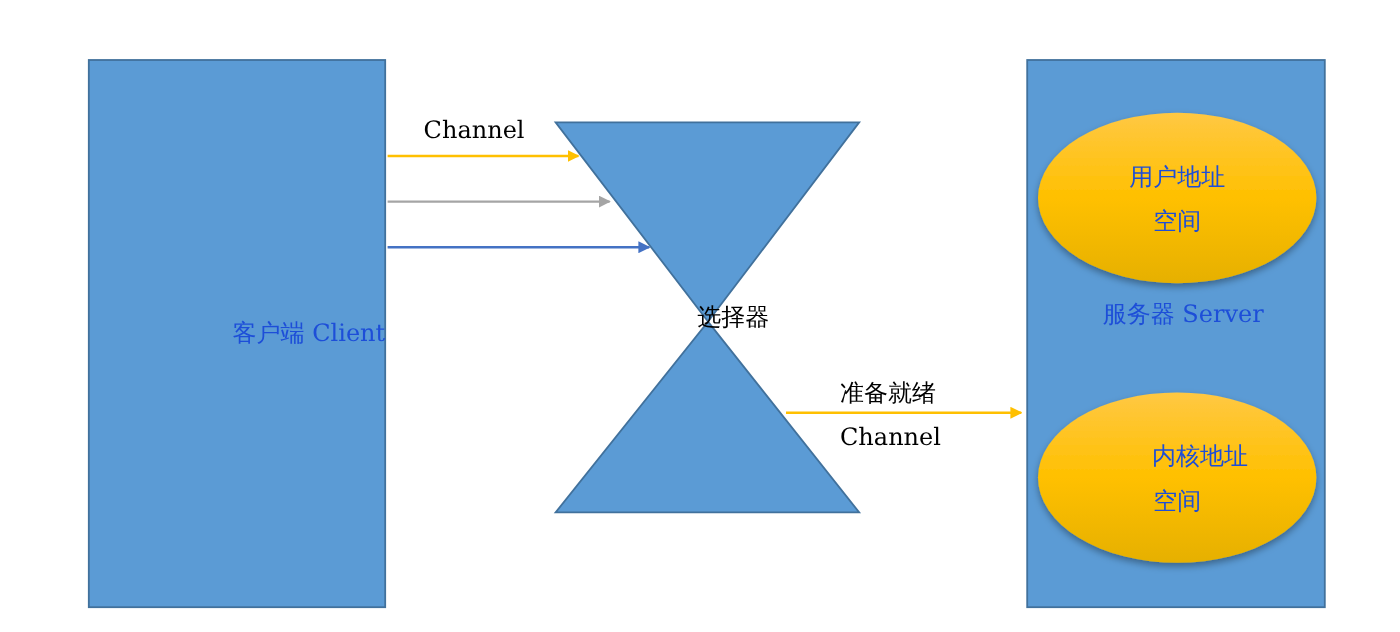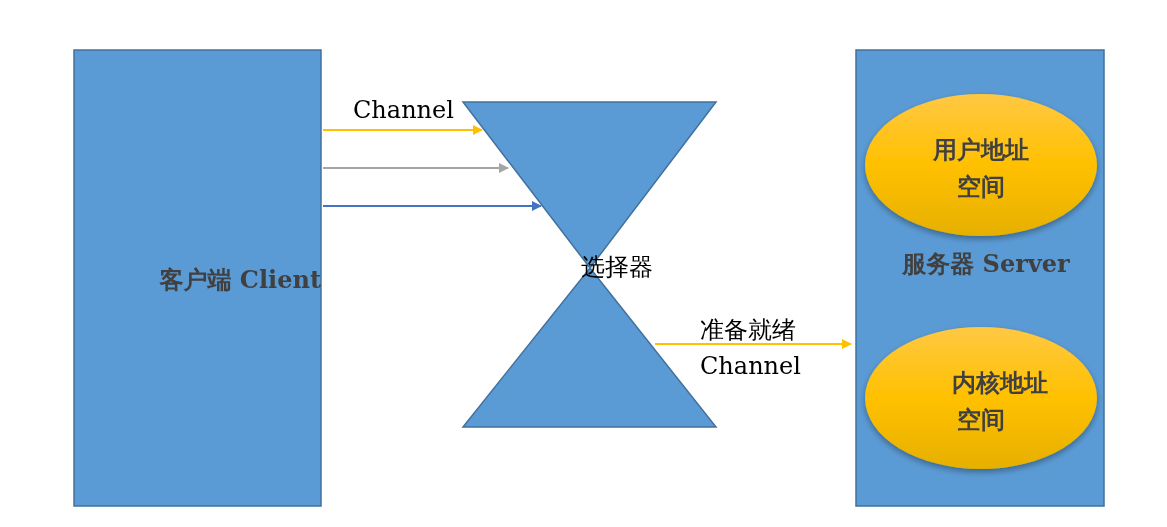--- a/index.html
+++ b/index.html
@@ -1,20 +1,20 @@
 <!DOCTYPE html>
 <html><head>
 <meta charset="utf-8">
 <style>
   html, body { margin:0; padding:0; background:#ffffff; }
   body { width:1167px; height:527px; position:relative; overflow:hidden;
          font-family:"DejaVu Serif","Liberation Serif",serif; }
   svg.diagram { position:absolute; left:0; top:0; }
-  .lbl { position:absolute; white-space:nowrap; color:#000; font-size:24px; }
-  .lbl.white { color:#404040;font-weight:bold; }
+  .lbl { position:absolute; white-space:nowrap; color:#000; font-size:20px; }
+  .lbl.white { color:#1d4ed8; }
   .center { text-align:center; }
 </style>
 </head>
 <body>
 
 <svg class="diagram" width="1167" height="527" viewBox="0 0 1167 527">
   <defs>
     <linearGradient id="ellGrad" x1="0" y1="0" x2="0" y2="1">
       <stop offset="0" stop-color="#FFC843"></stop>
       <stop offset="0.5" stop-color="#FFC000"></stop>

